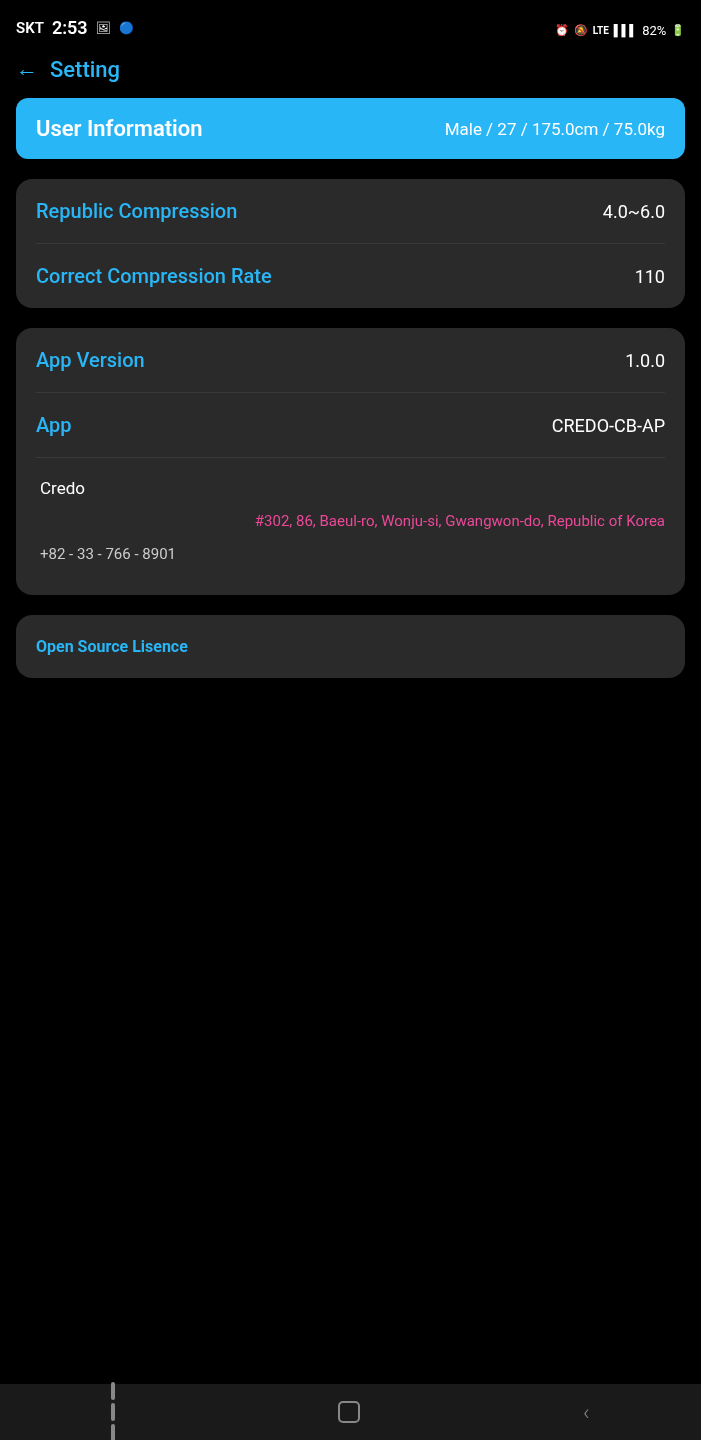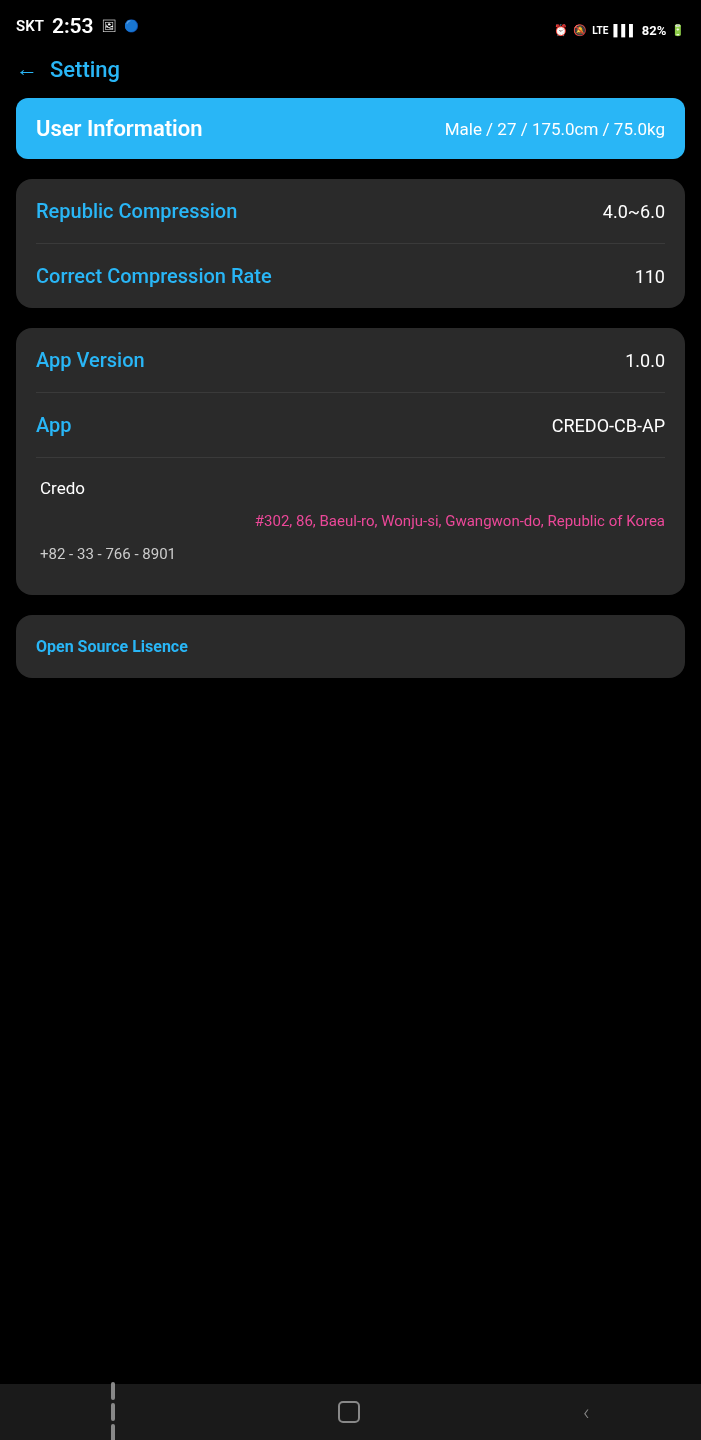--- a/index.html
+++ b/index.html
@@ -34,21 +34,21 @@
       gap: 8px;
     }
 
     .status-carrier {
       font-size: 15px;
       font-weight: 600;
       color: #ffffff;
     }
 
     .status-time {
-      font-size: 21px;
+      font-size: 18px;
       font-weight: 600;
       color: #ffffff;
     }
 
     .status-icon-small {
       font-size: 12px;
       color: #ffffff;
     }
 
     .status-right {
@@ -61,21 +61,21 @@
       display: flex;
       align-items: center;
       gap: 3px;
       font-size: 11px;
       color: #ffffff;
     }
 
     .battery-text {
       font-size: 13px;
       color: #ffffff;
-      font-weight: 700;
+      font-weight: 400;
     }
 
     
     .header {
       display: flex;
       align-items: center;
       padding: 12px 16px 16px 16px;
       gap: 12px;
     }
 

